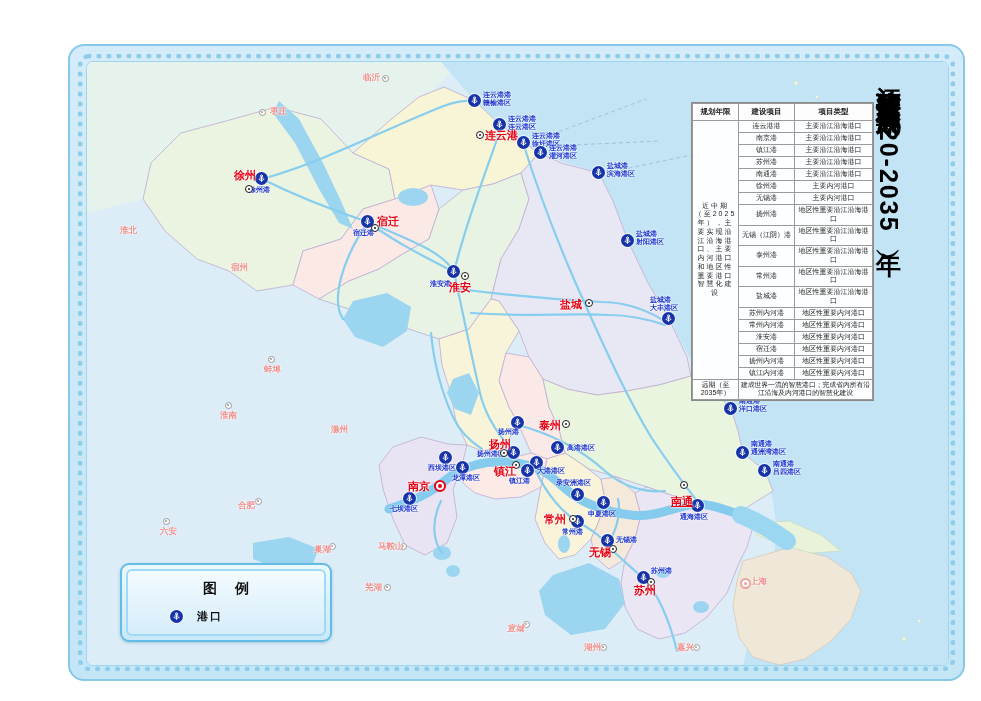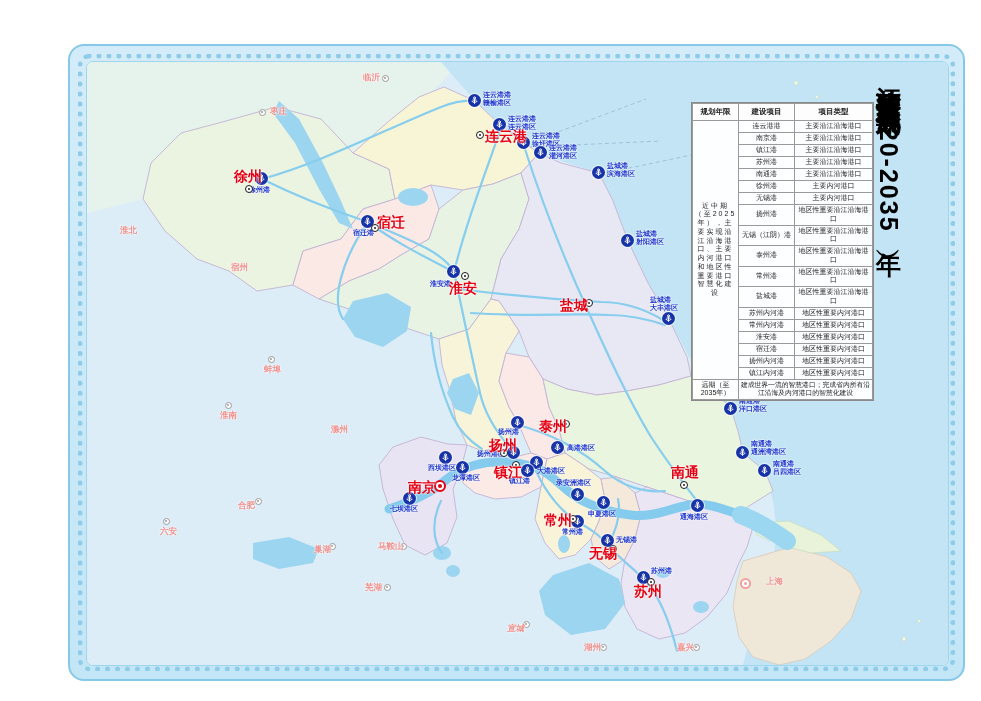--- a/index.html
+++ b/index.html
@@ -38,21 +38,21 @@
   .legend-label{font-size:11px;font-weight:bold;color:#111;letter-spacing:2px;}
   
   .vtitle{position:absolute;left:874px;top:67px;height:586px;writing-mode:vertical-rl;
       font-size:25px;font-weight:bold;color:#000;letter-spacing:2px;line-height:1.2;}
   
   .port-marker{position:absolute;width:13px;height:13px;border-radius:50%;background:var(--marker-blue,#1733a8);
       display:flex;align-items:center;justify-content:center;box-shadow:0 0 0 1px rgba(255,255,255,.65);cursor:pointer;}
   .port-label{position:absolute;font-size:7px;font-weight:bold;color:var(--port-label-blue,#2038cf);
       white-space:pre;line-height:1.2;text-shadow:0 0 2px #fff,0 0 2px #fff;}
   .city-label{position:absolute;font-weight:bold;white-space:nowrap;text-shadow:0 0 2px #fff,0 0 2px #fff;}
-  .city-label.province,.city-label.capital{font-size:14px;color:var(--city-red,#e60012);}
+  .city-label.province,.city-label.capital{font-size:11px;color:var(--city-red,#e60012);}
   .city-label.neighbor,.city-label.neighbor-capital{font-size:8.5px;color:var(--neighbor-pink,#ef8f8c);}
   .city-dot{position:absolute;box-sizing:border-box;border-radius:50%;}
   .city-dot.province{width:8px;height:8px;border:1.6px solid #1b1b1b;background:#fff;}
   .city-dot.province::after{content:"";position:absolute;left:1.5px;top:1.5px;width:2.6px;height:2.6px;border-radius:50%;background:#1b1b1b;}
   .city-dot.capital{width:12px;height:12px;border:2px solid #e60012;background:#fff;}
   .city-dot.capital::after{content:"";position:absolute;left:2px;top:2px;width:4px;height:4px;border-radius:50%;background:#e60012;}
   .city-dot.neighbor{width:7px;height:7px;border:1.4px solid #9a9a9a;background:#fff;}
   .city-dot.neighbor::after{content:"";position:absolute;left:1.3px;top:1.3px;width:2.2px;height:2.2px;border-radius:50%;background:#9a9a9a;}
   .city-dot.neighbor-capital{width:11px;height:11px;border:2px solid #f2a0a0;background:#fff;}
   .city-dot.neighbor-capital::after{content:"";position:absolute;left:2px;top:2px;width:3.4px;height:3.4px;border-radius:50%;background:#f2a0a0;}
@@ -417,21 +417,21 @@
       <div class="city-label province" style="left: 494px; top: 464px; font-family: Liberation Mono, monospace;">镇江</div>
       <span class="city-dot capital" style="left: 434px; top: 480px;"></span>
       <div class="city-label capital" style="left: 408px; top: 479px;">南京</div>
       <span class="city-dot province" style="left: 569px; top: 515px;"></span>
       <div class="city-label province" style="left: 544px; top: 512px;">常州</div>
       <span class="city-dot province" style="left: 609px; top: 545px;"></span>
       <div class="city-label province" style="left: 589px; top: 545px;">无锡</div>
       <span class="city-dot province" style="left: 647px; top: 578px;"></span>
       <div class="city-label province" style="left: 634px; top: 583px;">苏州</div>
       <span class="city-dot province" style="left: 680px; top: 481px;"></span>
-      <div class="city-label province" style="left: 671px; top: 464px;">南通</div>
+      <div class="city-label province" style="left: 671px; top: 494px; text-decoration: underline;">南通</div>
       <span class="city-dot neighbor" style="left: 382px; top: 75px;"></span>
       <div class="city-label neighbor" style="left: 363px; top: 72px;">临沂</div>
       <span class="city-dot neighbor" style="left: 259px; top: 109px;"></span>
       <div class="city-label neighbor" style="left: 270px; top: 106px;">枣庄</div>
       <div class="city-label neighbor" style="left: 120px; top: 225px;">淮北</div>
       <div class="city-label neighbor" style="left: 231px; top: 262px;">宿州</div>
       <span class="city-dot neighbor" style="left: 268px; top: 356px;"></span>
       <div class="city-label neighbor" style="left: 264px; top: 364px;">蚌埠</div>
       <span class="city-dot neighbor" style="left: 225px; top: 402px;"></span>
       <div class="city-label neighbor" style="left: 220px; top: 410px;">淮南</div>
@@ -446,21 +446,21 @@
       <div class="city-label neighbor" style="left: 378px; top: 541px;">马鞍山</div>
       <span class="city-dot neighbor" style="left: 384px; top: 584px;"></span>
       <div class="city-label neighbor" style="left: 365px; top: 582px;">芜湖</div>
       <span class="city-dot neighbor" style="left: 523px; top: 621px;"></span>
       <div class="city-label neighbor" style="left: 507px; top: 623px; font-style: italic;">宣城</div>
       <span class="city-dot neighbor" style="left: 600px; top: 644px;"></span>
       <div class="city-label neighbor" style="left: 584px; top: 642px;">湖州</div>
       <span class="city-dot neighbor" style="left: 693px; top: 644px;"></span>
       <div class="city-label neighbor" style="left: 677px; top: 642px;">嘉兴</div>
       <span class="city-dot neighbor-capital" style="left: 740px; top: 578px;"></span>
-      <div class="city-label neighbor-capital" style="left: 750px; top: 576px; margin-left: 16px;">上海</div>
+      <div class="city-label neighbor-capital" style="left: 750px; top: 576px;">上海</div>
     </div>
 
   <table class="plan-table">
     <colgroup>
         <col class="col-year">
         <col class="col-proj">
         <col class="col-type">
       </colgroup>
     <thead>
       <tr>
@@ -545,16 +545,32 @@
         </tr>
       </tbody>
     <tfoot>
       <tr>
         <td class="foot-year">远期（至2035年）</td>
         <td class="foot-text" colspan="2">建成世界一流的智慧港口；完成省内所有沿江沿海及内河港口的智慧化建设</td>
       </tr>
     </tfoot>
   </table>
 
+  <div class="legend">
+    <div class="legend-inner">
+      <div class="legend-title">图例</div>
+      <div class="legend-item">
+        <span class="port-marker">
+          <svg viewBox="0 0 10 10" width="9" height="9">
+              <g fill="none" stroke="#fff" stroke-width="1.1" stroke-linecap="round">
+                <circle cx="5" cy="2.1" r="1.1"></circle>
+                <path d="M5 3.2V8.2M2 5.9C2.4 7.6 7.6 7.6 8 5.9M3.1 4.5h3.8"></path>
+              </g>
+            </svg>
+        </span>
+        <span class="legend-label">港口</span>
+      </div>
+    </div>
+  </div>
 
   <div class="vtitle">江苏省智慧港口重点项目规划（2020-2035年）</div>
 
 </div>
 
 </body></html>

